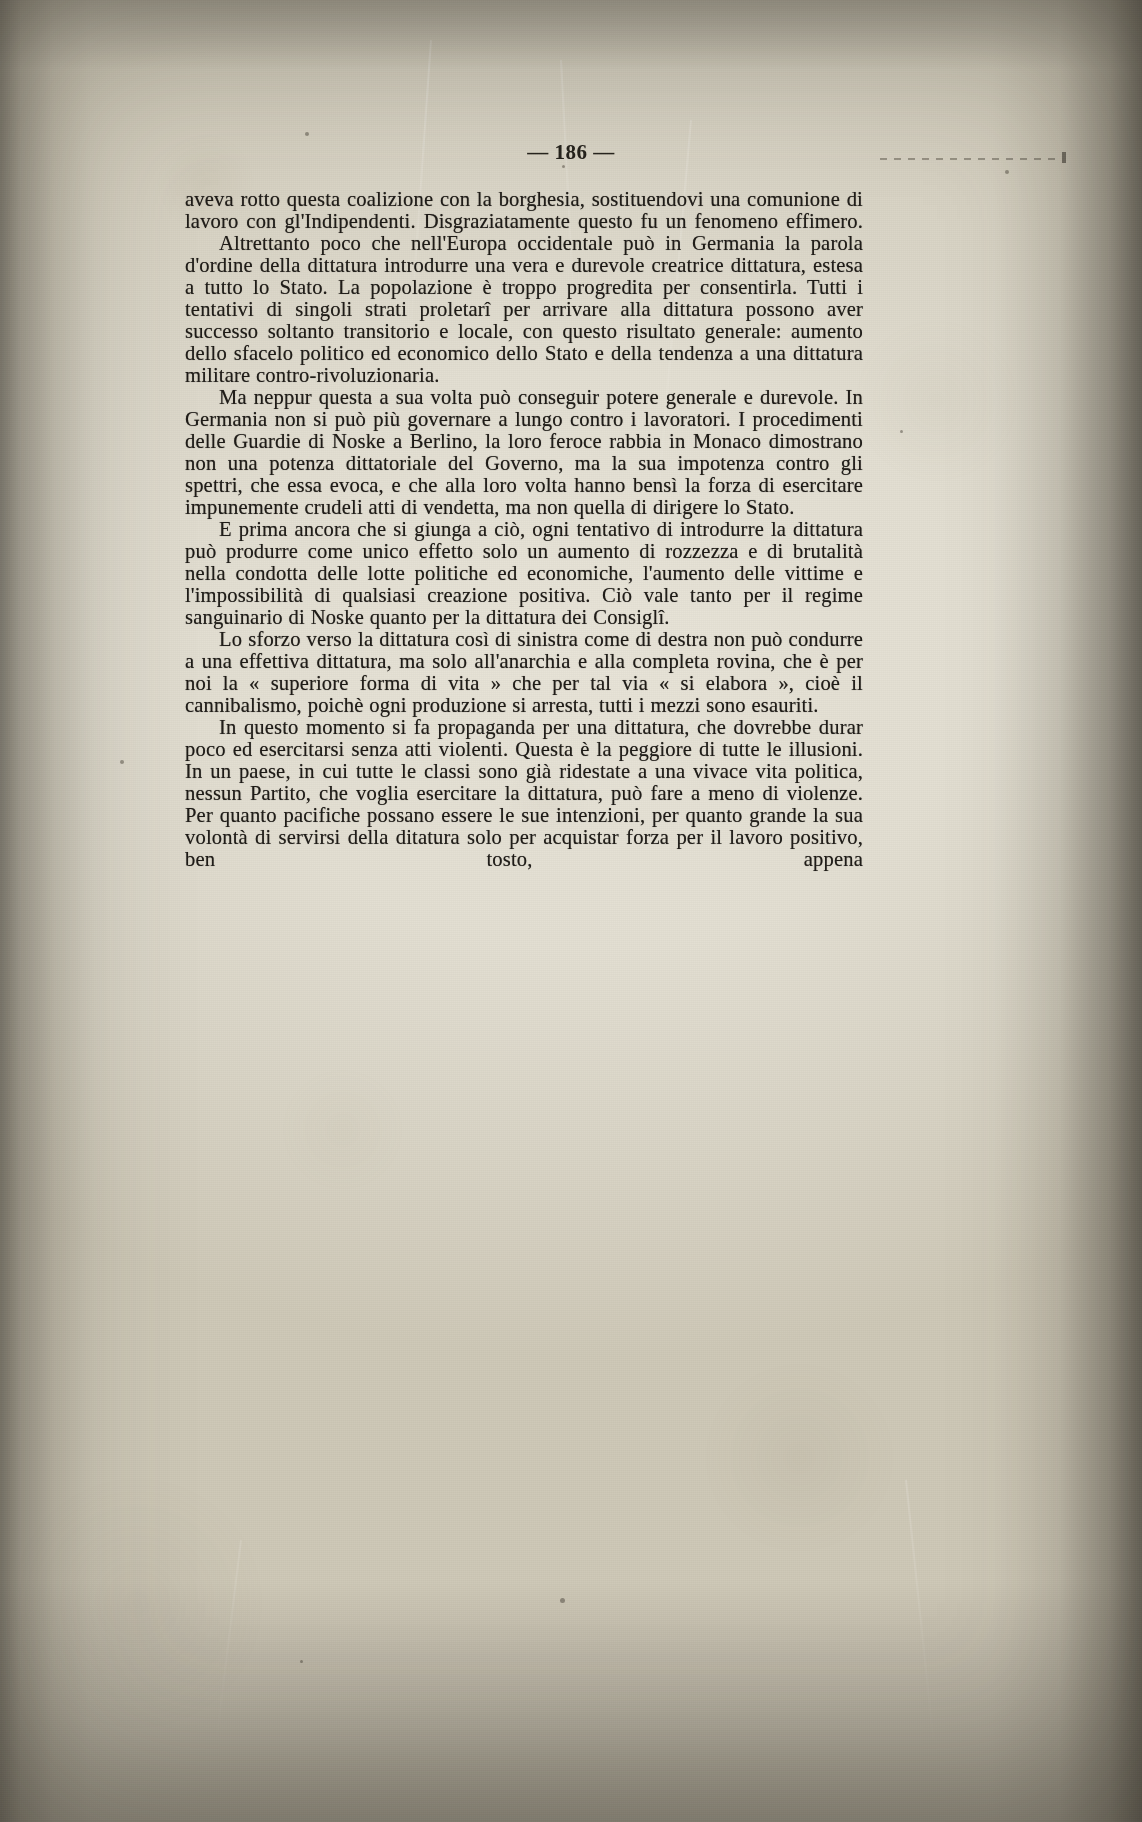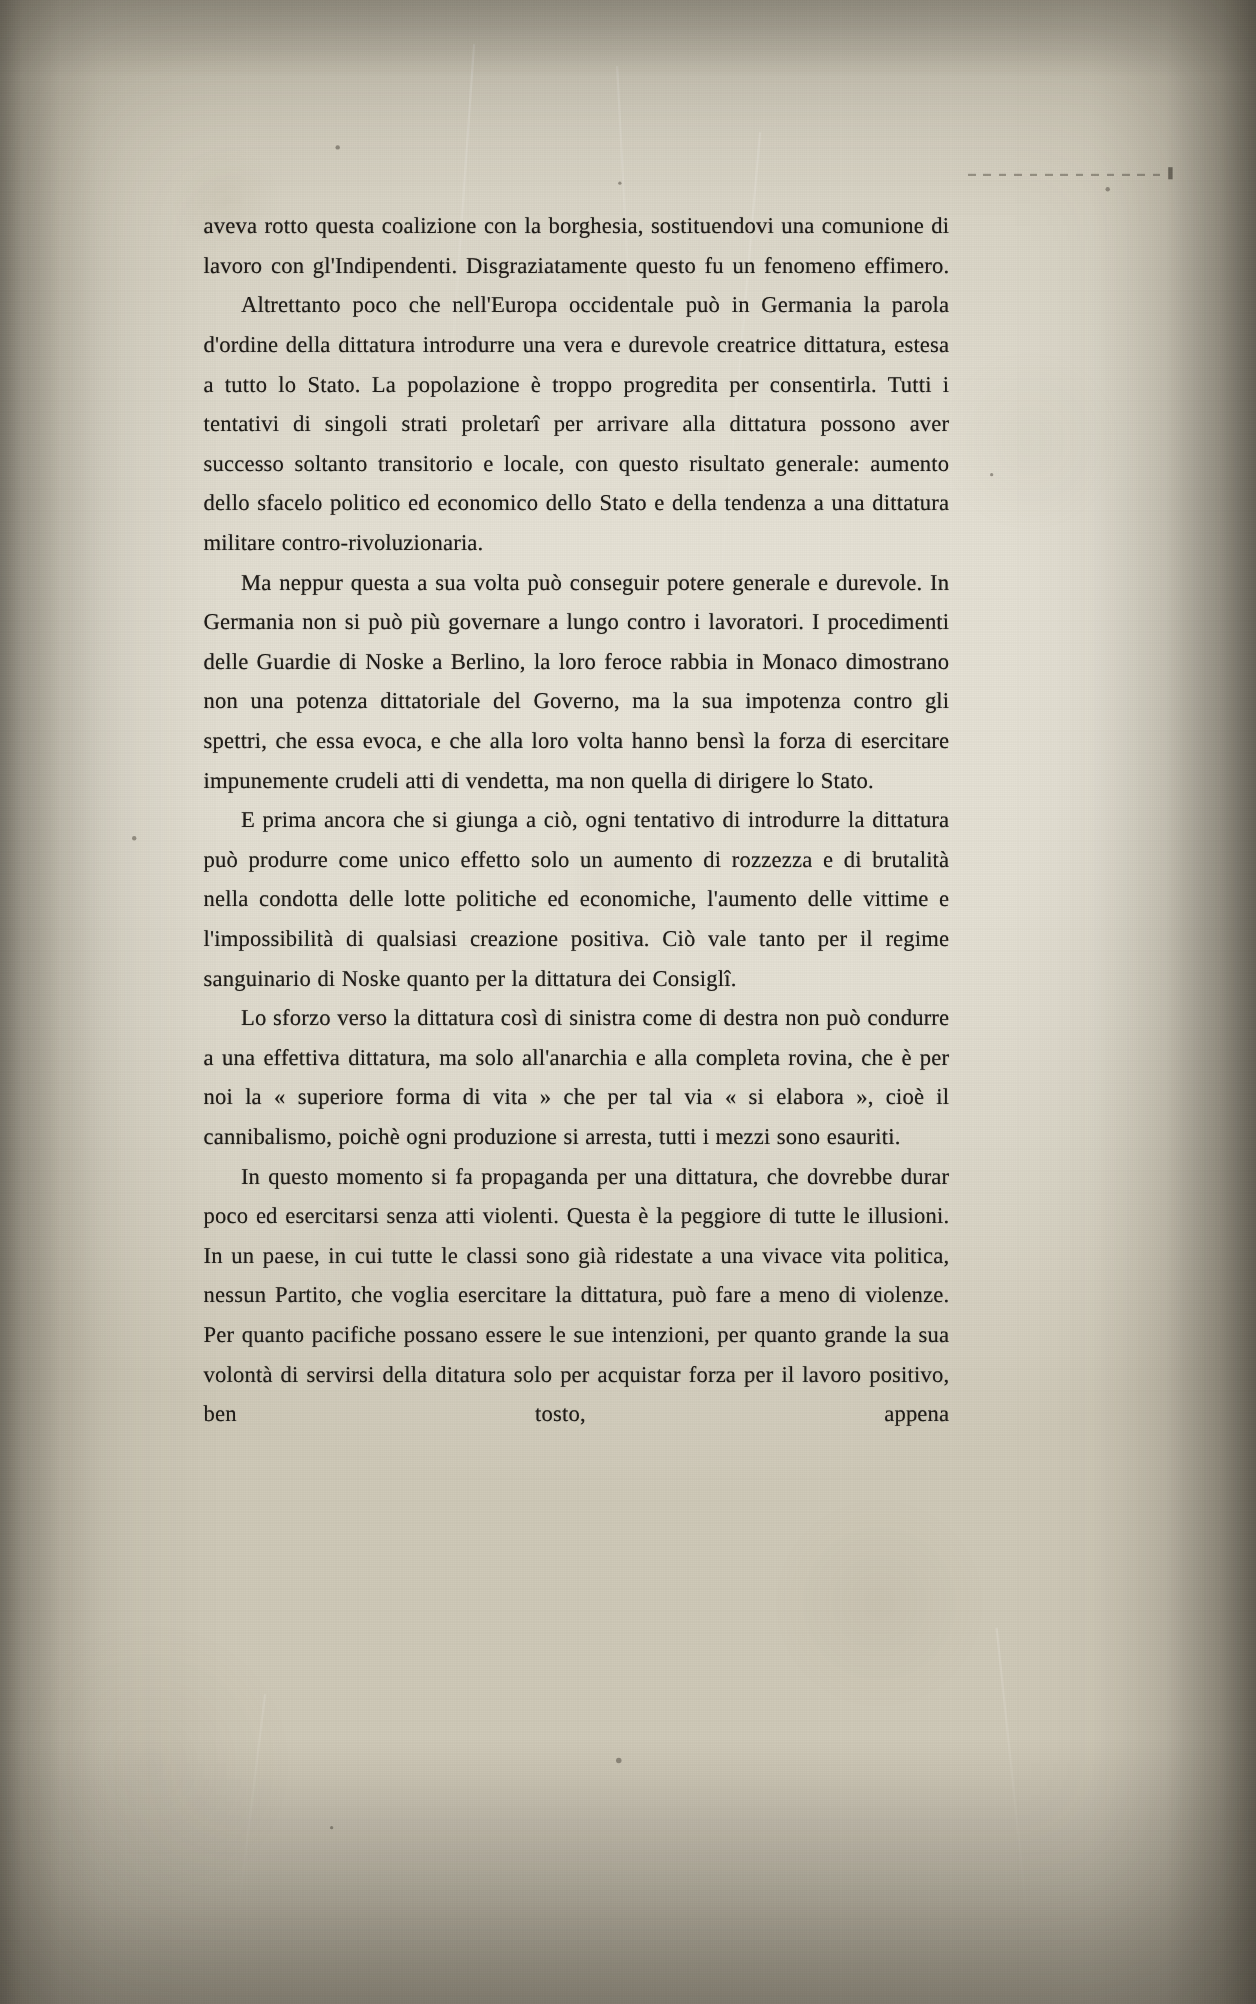--- a/index.html
+++ b/index.html
@@ -107,21 +107,21 @@
     position: absolute;
     left: 185px;
     top: 188px;
     width: 678px;
   }
   p.para {
     margin: 0;
     text-align: justify;
     text-align-last: left;
     font-size: 20.6px;
-    line-height: 36px;
+    line-height: 22px;
     color: #1d1a16;
     text-indent: 34px;
     letter-spacing: .15px;
     word-spacing: .5px;
     font-weight: 500;
     text-shadow: 0 0 .7px rgba(30,26,20,.55);
   }
   p.para.noindent { text-indent: 0; }
   p.para.lastflush { text-align-last: justify; }
   
@@ -165,20 +165,21 @@
   <div class="fleck" style="left:900px; top:430px; width:3px; height:3px;"></div>
   <div class="fleck" style="left:560px; top:1598px; width:5px; height:5px;"></div>
   <div class="fleck" style="left:300px; top:1660px; width:3px; height:3px;"></div>
   <div class="fleck" style="left:120px; top:760px; width:4px; height:4px;"></div>
 
   <div class="gutter-left"></div>
   <div class="gutter-right"></div>
   <div class="edge-top"></div>
   <div class="edge-bottom"></div>
 
+  <div class="folio">— 186 —</div>
   <div class="rule-right"></div>
   <div class="rule-dot"></div>
 
   <div class="column">
     <p class="para noindent lastflush">aveva rotto questa coalizione con la borghesia, sostituendovi una comunione di lavoro con gl'Indipendenti. Disgraziatamente questo fu un fenomeno effimero.</p>
     <p class="para">Altrettanto poco che nell'Europa occidentale può in Germania la parola d'ordine della dittatura introdurre una vera e durevole creatrice dittatura, estesa a tutto lo Stato. La popolazione è troppo progredita per consentirla. Tutti i tentativi di singoli strati proletarî per arrivare alla dittatura possono aver successo soltanto transitorio e locale, con questo risultato generale: aumento dello sfacelo politico ed economico dello Stato e della tendenza a una dittatura militare contro-rivoluzionaria.</p>
     <p class="para">Ma neppur questa a sua volta può conseguir potere generale e durevole. In Germania non si può più governare a lungo contro i lavoratori. I procedimenti delle Guardie di Noske a Berlino, la loro feroce rabbia in Monaco dimostrano non una potenza dittatoriale del Governo, ma la sua impotenza contro gli spettri, che essa evoca, e che alla loro volta hanno bensì la forza di esercitare impunemente crudeli atti di vendetta, ma non quella di dirigere lo Stato.</p>
     <p class="para">E prima ancora che si giunga a ciò, ogni tentativo di introdurre la dittatura può produrre come unico effetto solo un aumento di rozzezza e di brutalità nella condotta delle lotte politiche ed economiche, l'aumento delle vittime e l'impossibilità di qualsiasi creazione positiva. Ciò vale tanto per il regime sanguinario di Noske quanto per la dittatura dei Consiglî.</p>
     <p class="para">Lo sforzo verso la dittatura così di sinistra come di destra non può condurre a una effettiva dittatura, ma solo all'anarchia e alla completa rovina, che è per noi la « superiore forma di vita » che per tal via « si elabora », cioè il cannibalismo, poichè ogni produzione si arresta, tutti i mezzi sono esauriti.</p>
     <p class="para lastflush">In questo momento si fa propaganda per una dittatura, che dovrebbe durar poco ed esercitarsi senza atti violenti. Questa è la peggiore di tutte le illusioni. In un paese, in cui tutte le classi sono già ridestate a una vivace vita politica, nessun Partito, che voglia esercitare la dittatura, può fare a meno di violenze. Per quanto pacifiche possano essere le sue intenzioni, per quanto grande la sua volontà di servirsi della ditatura solo per acquistar forza per il lavoro positivo, ben tosto, appena</p>

